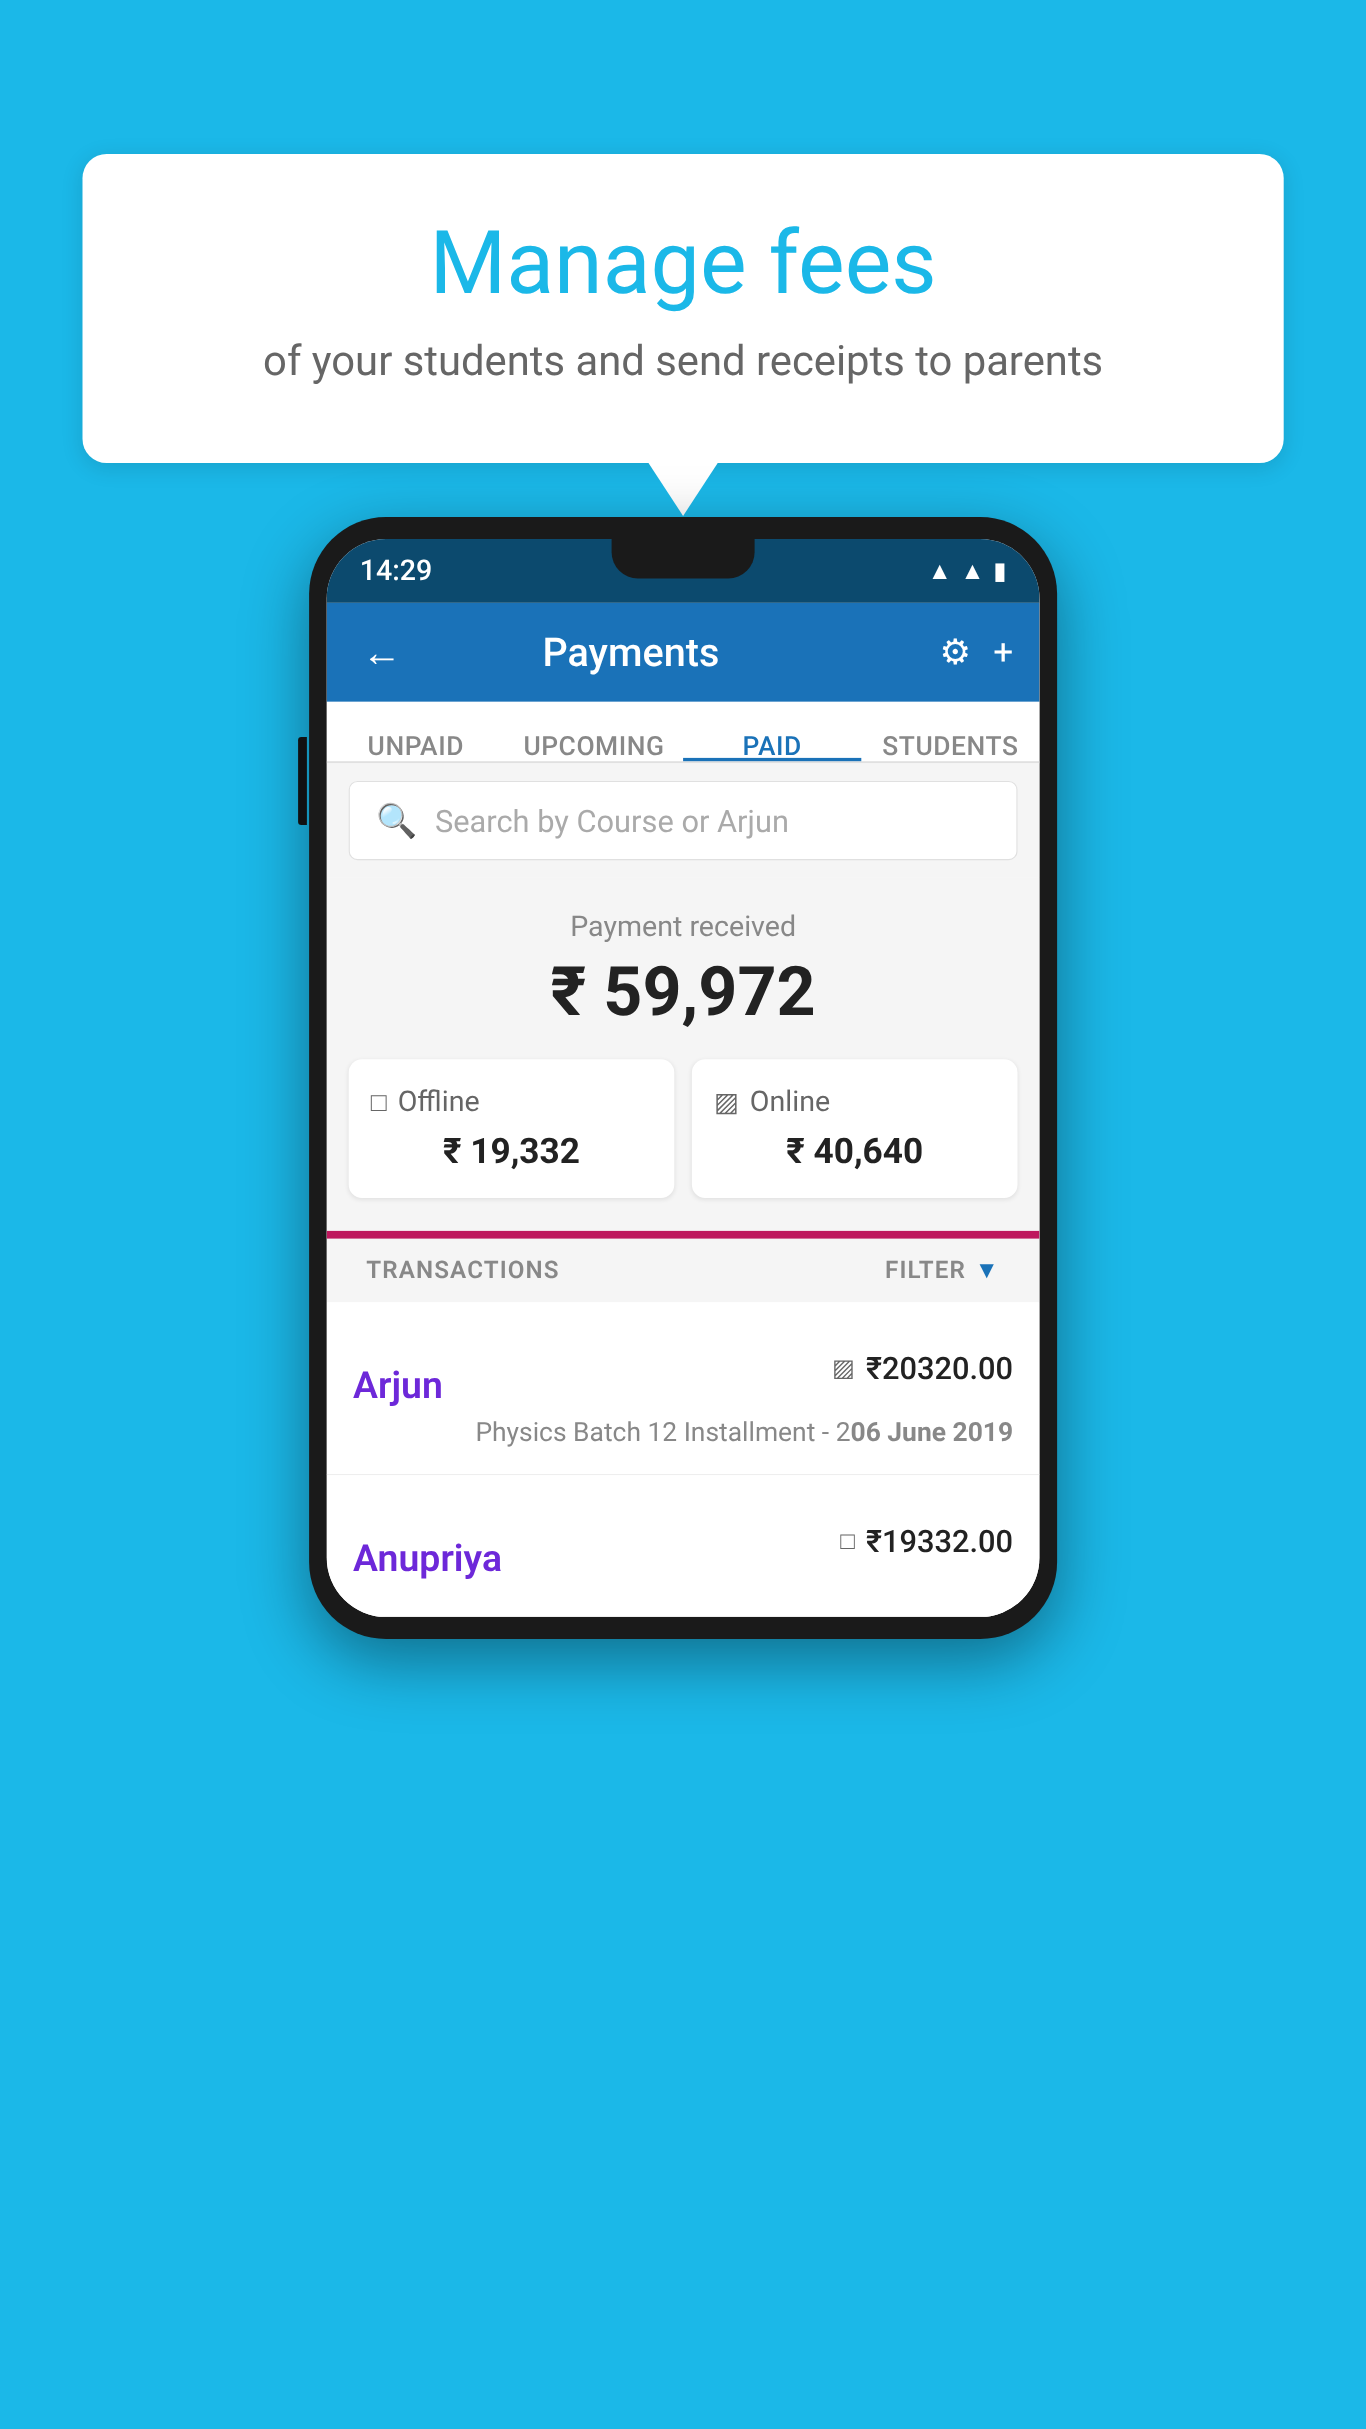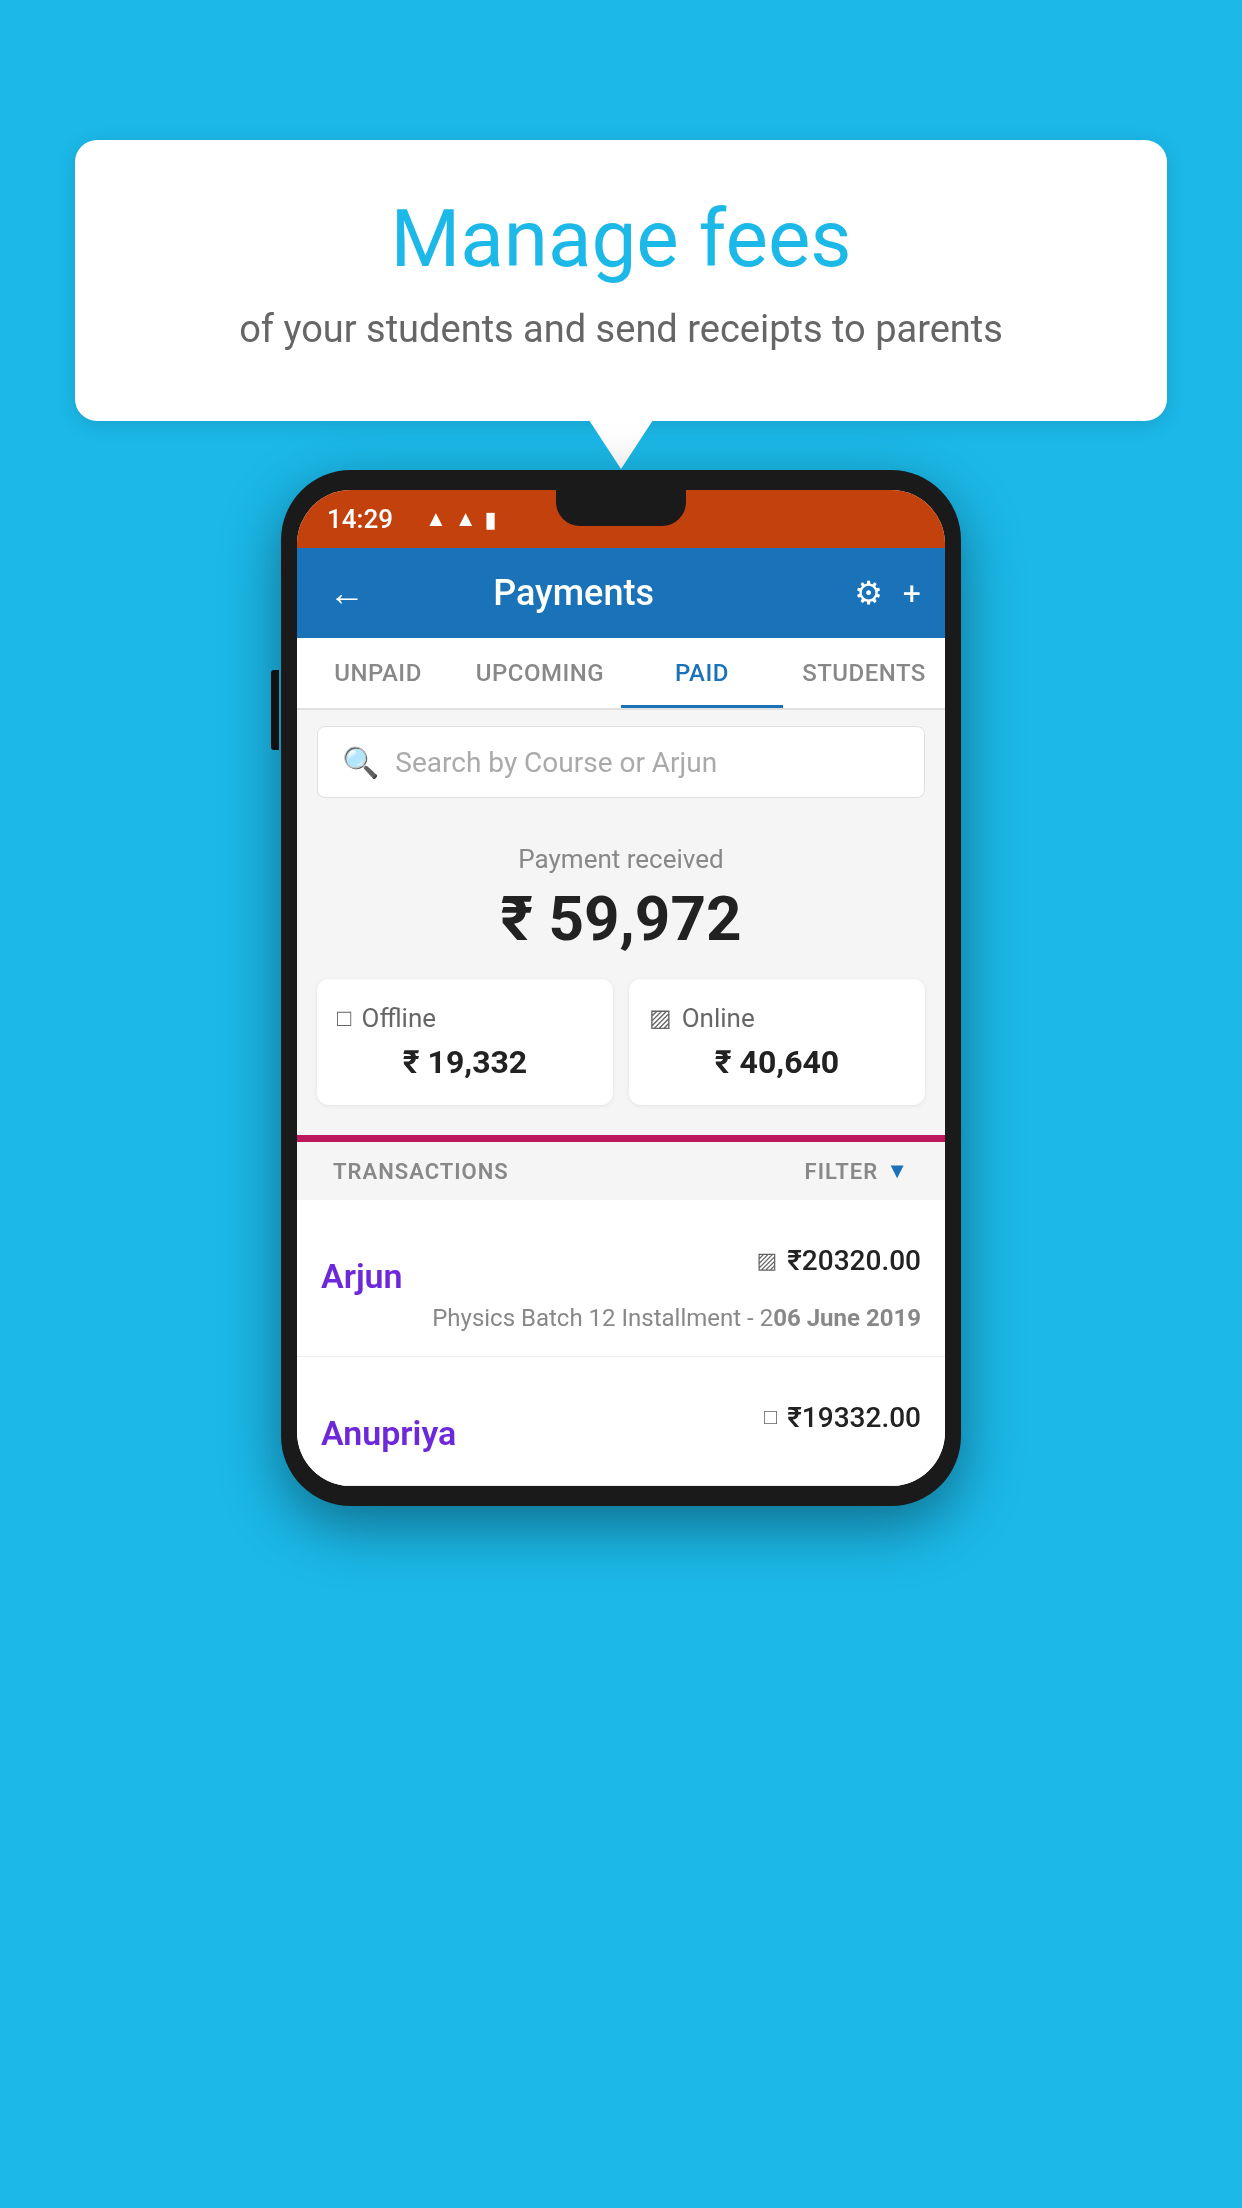--- a/index.html
+++ b/index.html
@@ -90,24 +90,25 @@
 
     .phone-inner {
       background: white;
       border-radius: 54px;
       overflow: hidden;
       position: relative;
     }
 
     
     .status-bar {
-      background: #c2410c;
+      background: #0c4a6e;
       height: 58px;
       display: flex;
       align-items: center;
+      justify-content: space-between;
       padding: 0 30px;
       position: relative;
       gap: 32px;
     }
 
     .status-time {
       color: white;
       font-size: 26px;
       font-weight: 500;
     }
@@ -167,21 +168,22 @@
       color: white;
       font-size: 32px;
       cursor: pointer;
     }
 
     
     .tabs {
       background: white;
       display: flex;
       border-bottom: 2px solid #e0e0e0;
-      height: 72px;
+      height: 56px;
+      align-items: flex-end;
     }
 
     .tab {
       flex: 1;
       display: flex;
       align-items: center;
       justify-content: center;
       font-size: 24px;
       font-weight: 500;
       color: #888;

